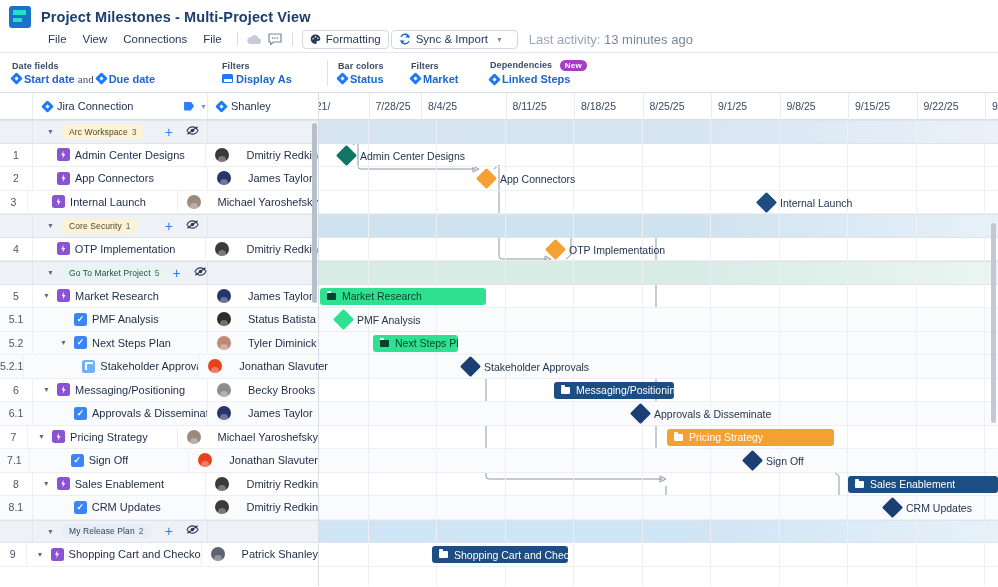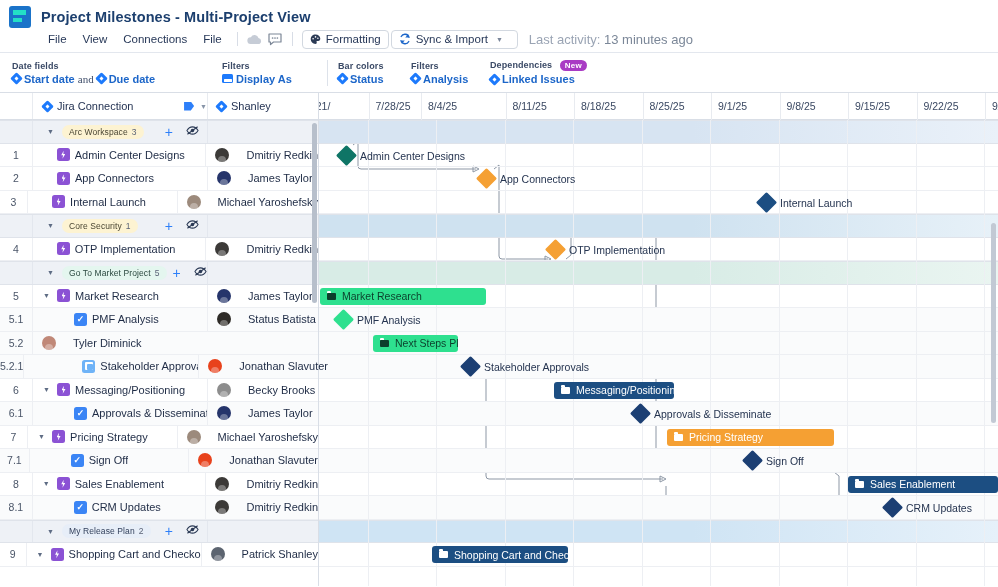--- a/index.html
+++ b/index.html
@@ -251,31 +251,31 @@
       <div class="cfg-label">Bar colors</div>
       <div class="cfg-value">
         <span class="dia dia-in"></span>
         <span>Status</span>
       </div>
     </div>
     <div class="cfg" style="width:79px">
       <div class="cfg-label">Filters</div>
       <div class="cfg-value">
         <span class="dia dia-in"></span>
-        <span>Analysis</span>
+        <span>Market</span>
       </div>
     </div>
     <div class="cfg">
       <div class="cfg-label">
         <span>Dependencies</span>
         <span class="badge-new">New</span>
       </div>
       <div class="cfg-value">
         <span class="dia dia-in"></span>
-        <span>Linked Issues</span>
+        <span>Linked Steps</span>
       </div>
     </div>
   </div>
 
   <div class="main">
 
     <div class="leftgrid">
       <div class="colhead">
         <div class="ch-num"></div>
         <div class="ch-name">
@@ -401,20 +401,25 @@
               <span class="type-ic type-task"></span>
               <span class="g-label">PMF Analysis</span>
             </div>
             <div class="g-asg">
               <span class="avatar" style="background:#2e2b27"></span>
               <span class="g-asgname">Status Batista</span>
             </div>
           </div>
           <div class="grow alt">
             <div class="g-num">5.2</div>
+            <div class="g-name" style="padding-left:25px">
+              <span class="twisty">▼</span>
+              <span class="type-ic type-task"></span>
+              <span class="g-label">Next Steps Plan</span>
+            </div>
             <div class="g-asg">
               <span class="avatar" style="background:#c08878"></span>
               <span class="g-asgname">Tyler Diminick</span>
             </div>
           </div>
           <div class="grow alt">
             <div class="g-num">5.2.1</div>
             <div class="g-name" style="padding-left:42px">
               <span class="twisty blank">▼</span>
               <span class="type-ic type-sub"></span>

